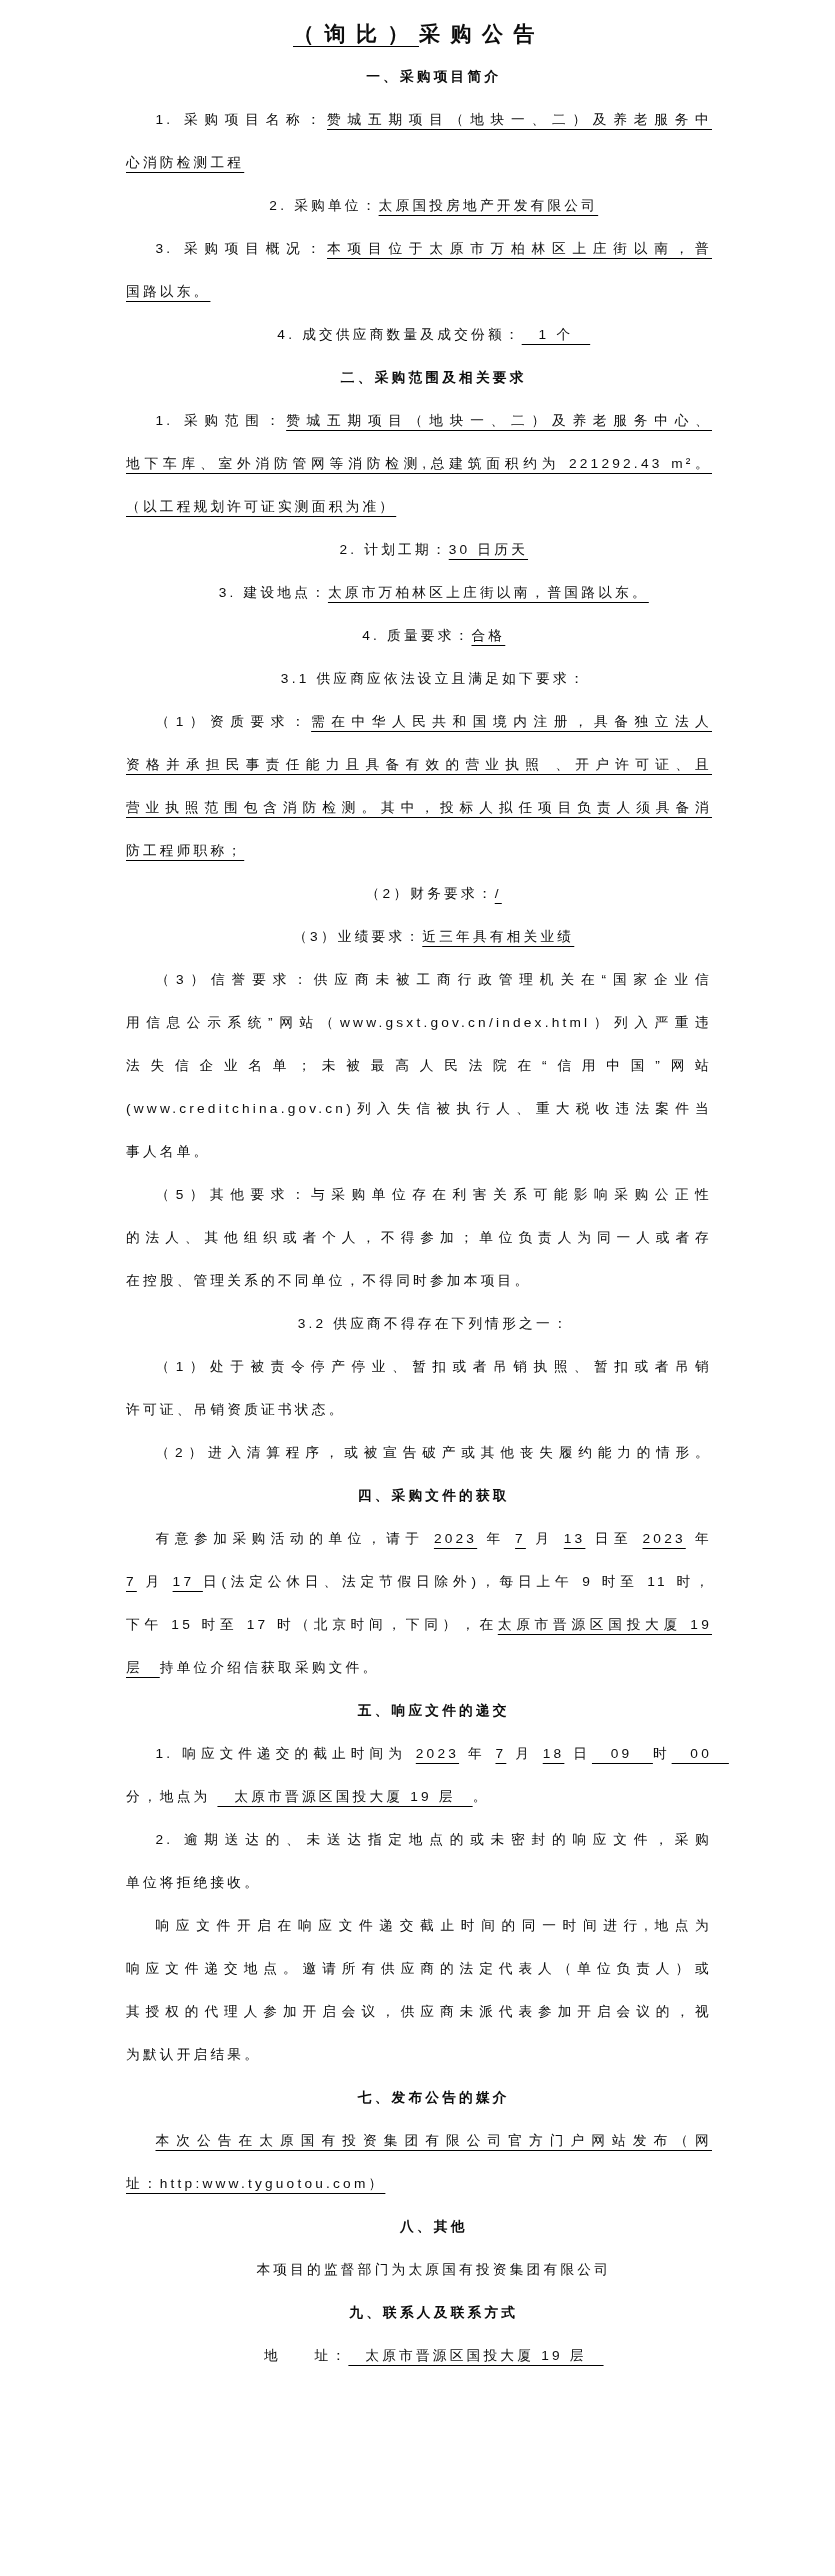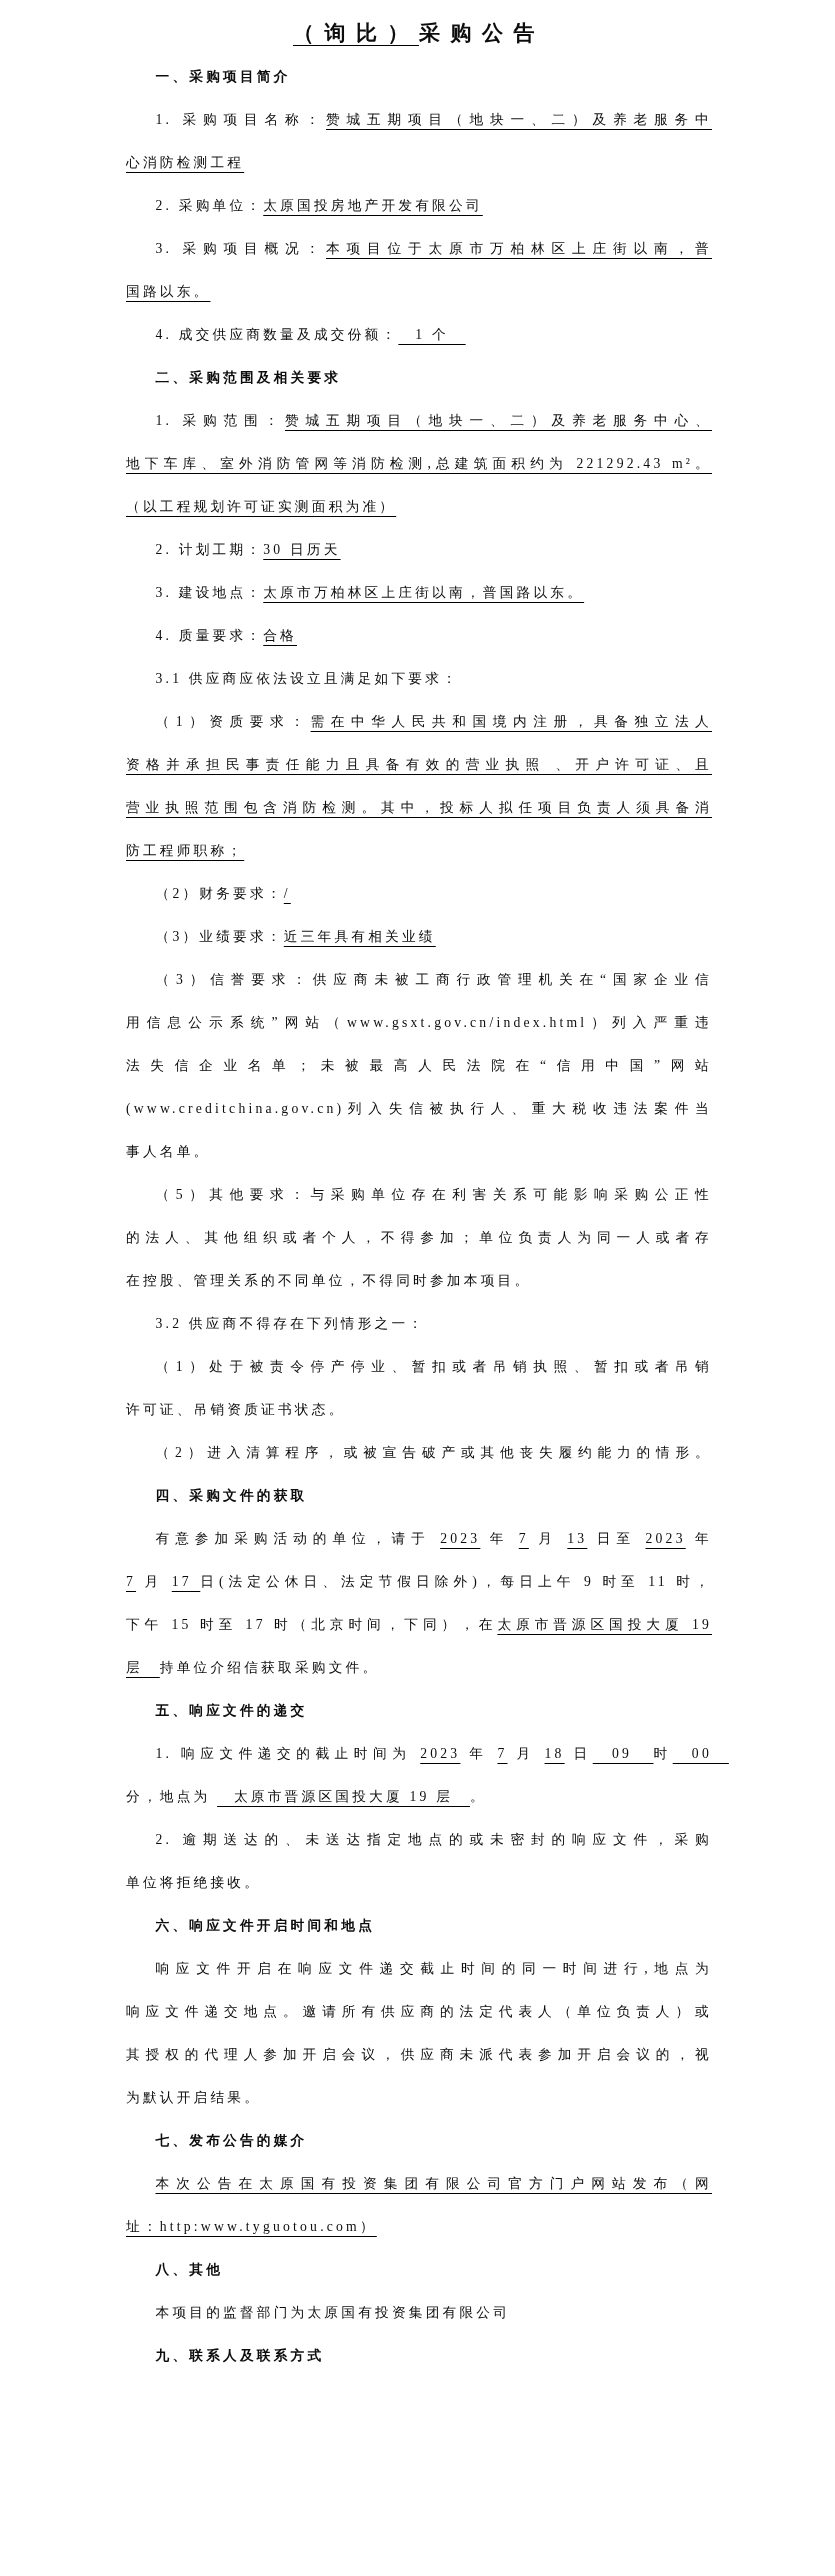--- a/index.html
+++ b/index.html
@@ -2,21 +2,21 @@
 <html style="font-size:8.4px"><head>
 <meta charset="utf-8">
 <style>
   html, body { margin: 0; padding: 0; background: #ffffff; }
   .page {
     position: relative;
     width: 836px;
     height: 2374px;
     background: #ffffff;
     overflow: hidden;
-    font-family: Liberation Serif, serif;
+    font-family: Liberation Sans, sans-serif;
     color: #0d0d0d;
   }
   .content {
     position: absolute;
     left: 126px;
     top: 0;
     width: 586px;
   }
   .title-line {
     height: 43px;
@@ -34,21 +34,21 @@
     font-size: 13.7px;
     letter-spacing: 3.2px;
     white-space: pre;
   }
   .line.justify {
     white-space: normal;
     text-align: justify;
     text-align-last: justify;
   }
   .line.heading { font-weight: bold; }
-  .line.heading, .line.para { text-indent: 29.5px; }
+  .line.heading, .line.para { text-indent: 29.5px; text-align: center; }
   .line.cont { text-indent: 0; }
   .u {
     text-decoration: underline;
     text-decoration-thickness: 1.3px;
     text-decoration-color: #000;
     text-underline-offset: 5.3px;
   }
 </style>
 </head>
 <body>
@@ -93,21 +93,20 @@
         <div class="line heading"><span class="">四、采购文件的获取</span></div>
         <div class="line para justify"><span class="">有意参加采购活动的单位，请于 </span><span class="u">2023</span><span class=""> 年 </span><span class="u">7</span><span class=""> 月 </span><span class="u">13</span><span class=""> 日至 </span><span class="u">2023</span><span class=""> 年</span></div>
         <div class="line cont justify"><span class="u">7</span><span class=""> 月 </span><span class="u"> 17 </span><span class=""> 日(法定公休日、法定节假日除外)，每日上午 9 时至 11 时，</span></div>
         <div class="line cont justify"><span class="">下午 15 时至 17 时（北京时间，下同），在</span><span class="u">太原市晋源区国投大厦 19</span></div>
         <div class="line cont"><span class="u">层　</span><span class="">持单位介绍信获取采购文件。</span></div>
         <div class="line heading"><span class="">五、响应文件的递交</span></div>
         <div class="line para justify"><span class="">1. 响应文件递交的截止时间为 </span><span class="u">2023</span><span class=""> 年 </span><span class="u">7</span><span class=""> 月 </span><span class="u">18</span><span class=""> 日</span><span class="u">　09　</span><span class="">时</span><span class="u">　00　</span></div>
         <div class="line cont"><span class="">分，地点为 </span><span class="u">　太原市晋源区国投大厦 19 层　</span><span class="">。</span></div>
         <div class="line para justify"><span class="">2. 逾期送达的、未送达指定地点的或未密封的响应文件，采购</span></div>
         <div class="line cont"><span class="">单位将拒绝接收。</span></div>
-        <div class="line heading"><span class="">六、响应文件开启时间和地点</span></div>
         <div class="line para justify"><span class="">响应文件开启在响应文件递交截止时间的同一时间进行,地点为</span></div>
         <div class="line cont justify"><span class="">响应文件递交地点。邀请所有供应商的法定代表人（单位负责人）或</span></div>
         <div class="line cont justify"><span class="">其授权的代理人参加开启会议，供应商未派代表参加开启会议的，视</span></div>
         <div class="line cont"><span class="">为默认开启结果。</span></div>
         <div class="line heading"><span class="">七、发布公告的媒介</span></div>
         <div class="line para justify"><span class="u">本次公告在太原国有投资集团有限公司官方门户网站发布（网</span></div>
         <div class="line cont"><span class="u">址：http:www.tyguotou.com）</span></div>
         <div class="line heading"><span class="">八、其他</span></div>
         <div class="line para"><span class="">本项目的监督部门为太原国有投资集团有限公司</span></div>
         <div class="line heading"><span class="">九、联系人及联系方式</span></div>

